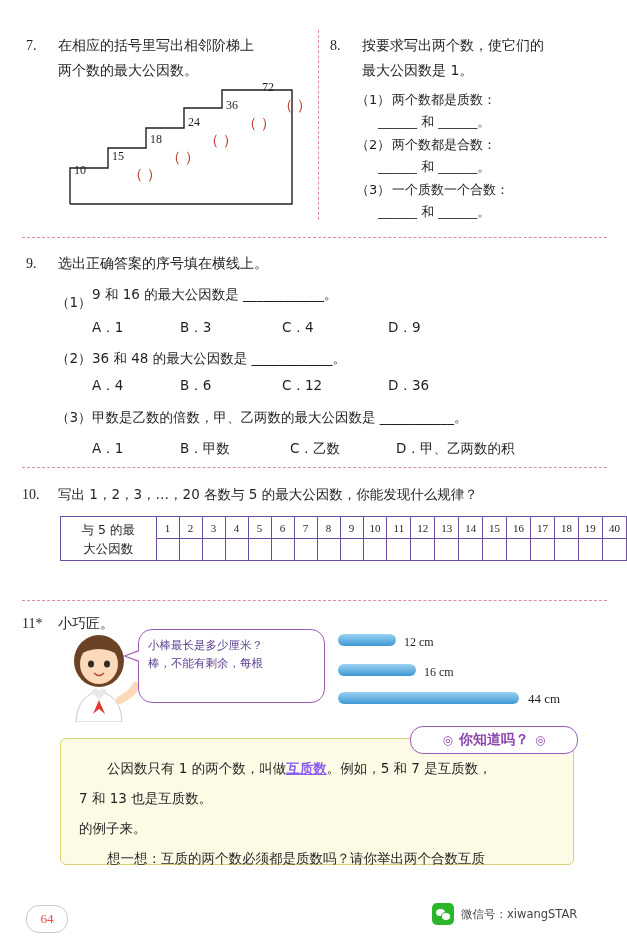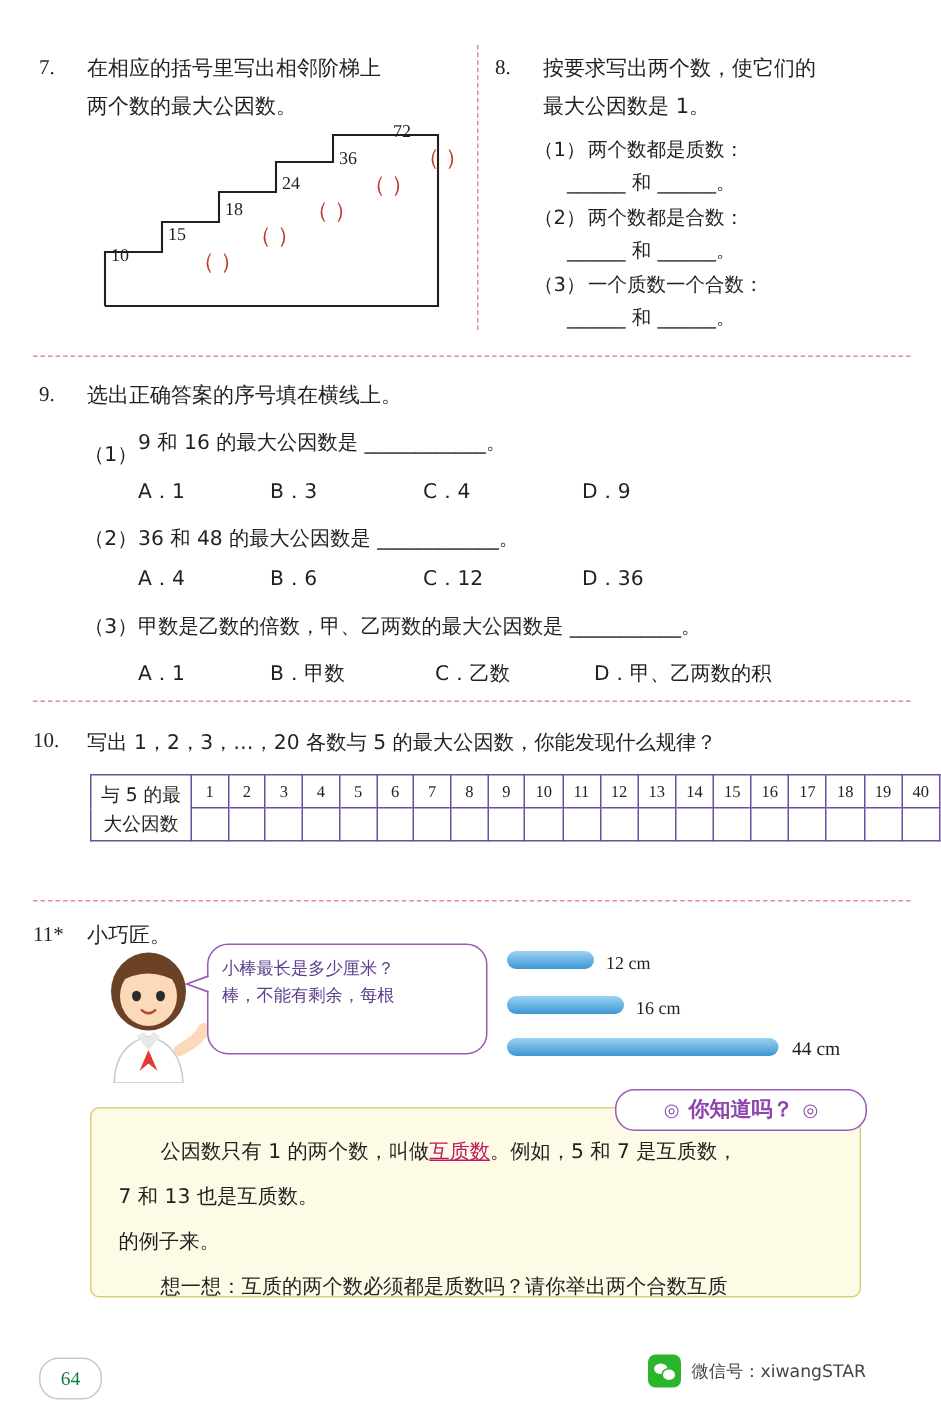--- a/index.html
+++ b/index.html
@@ -39,21 +39,21 @@
   }
   table.q10 td{
     border:1px solid #6a4fa3;
     text-align:center;
     vertical-align:middle;
     height:19px;
   }
   table.q10 td.head{width:23px;}
   table.q10 td.lead{
     width:68px;font-size:12.5px;font-family:"DejaVu Sans",sans-serif;
-    padding:0 1px;line-height:19px;
+    padding:0 18px;line-height:19px;
   }
 
   
   .stick{position:absolute;border-radius:6px;}
   .sticklab{position:absolute;font-size:12px;font-family:"Liberation Serif",serif;}
 
   
   .bubble{
     position:absolute;left:138px;top:629px;width:185px;height:72px;
     border:1.5px solid #9b59b6;border-radius:14px;background:#fff;
@@ -84,28 +84,28 @@
     background:#fff;border:1.5px solid #9b59b6;border-radius:13px;
     color:#8e44ad;font-size:14px;font-weight:bold;
     display:flex;align-items:center;justify-content:center;gap:6px;
     font-family:"DejaVu Sans",sans-serif;
   }
   .knowtxt{
     position:absolute;left:18px;top:14px;width:478px;
     font-size:13.5px;line-height:30px;color:#231f20;
     font-family:"DejaVu Sans",sans-serif;
   }
-  .hl{color:#be185d;font-weight:normal;text-decoration:underline;}
+  .hl{color:#8b5cf6;font-weight:bold;text-decoration:underline;}
 
   
   .pagenum{
     position:absolute;left:26px;top:905px;width:40px;height:26px;
     border:1px solid #c8c8c8;border-radius:13px;
     display:flex;align-items:center;justify-content:center;
-    font-size:13px;color:#15803d;font-family:"Liberation Serif",serif;
+    font-size:13px;color:#ef4444;font-family:"Liberation Serif",serif;
   }
   .wxbox{
     position:absolute;left:432px;top:903px;
     display:flex;align-items:center;gap:7px;
   }
   .wxicon{
     width:22px;height:22px;border-radius:5px;background:#2ab52a;
     position:relative;
   }
   .wxicon:before{

